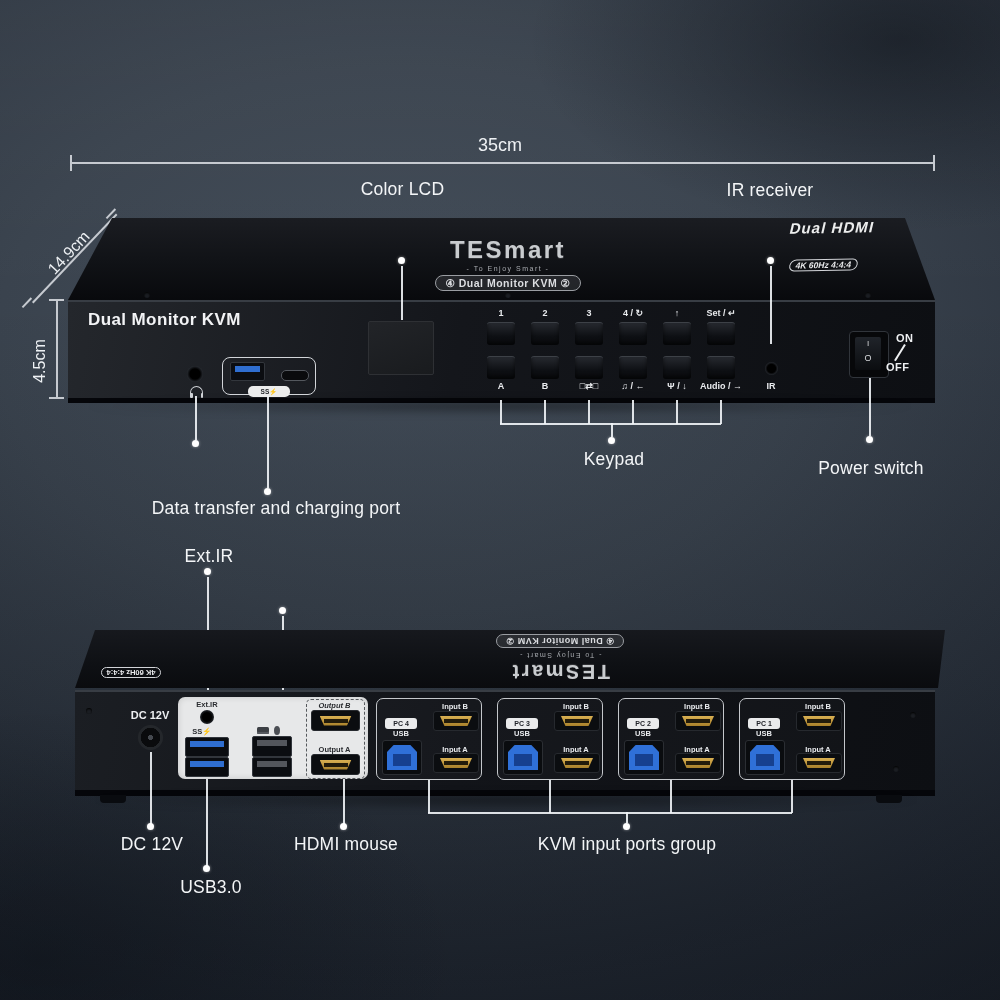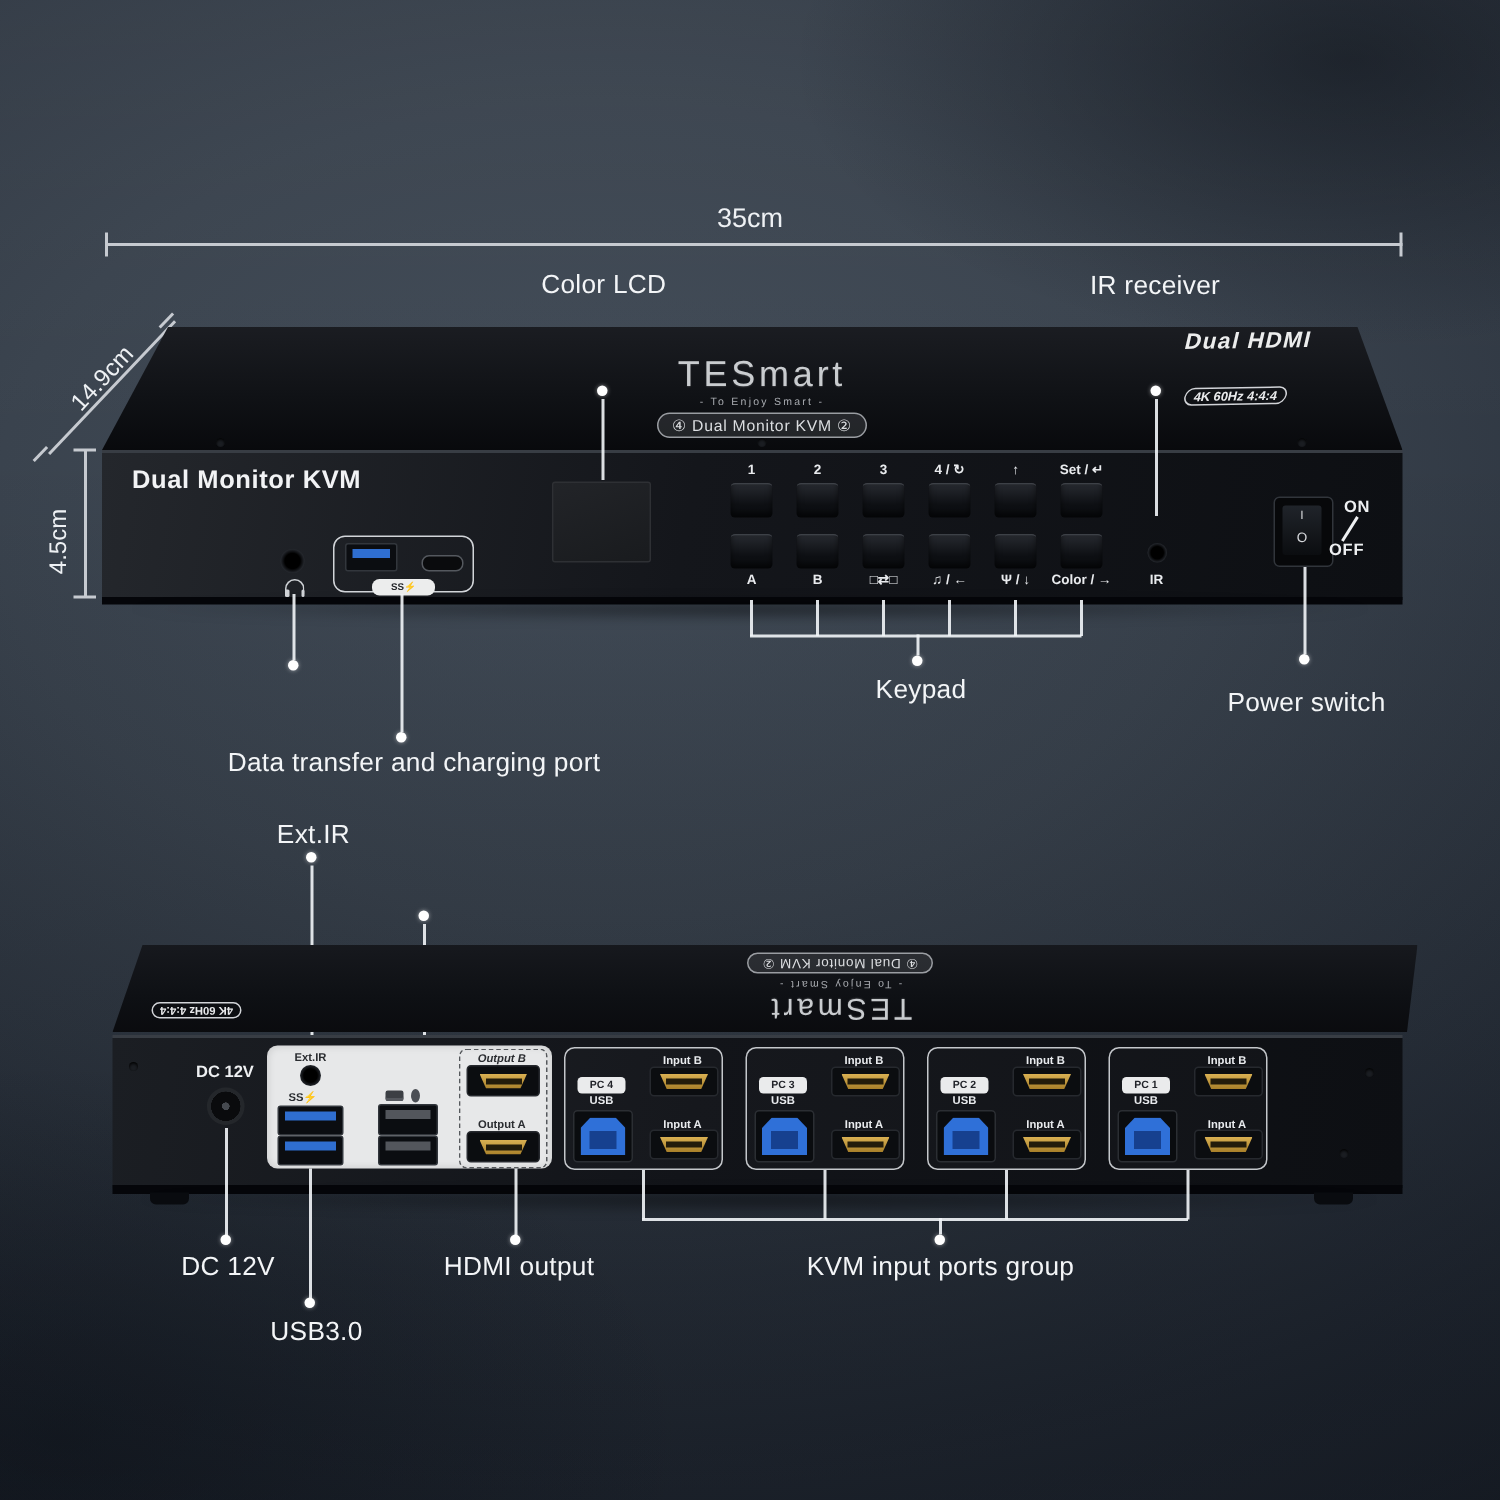--- a/index.html
+++ b/index.html
@@ -22,23 +22,23 @@
   .dim{position:absolute;background:#c6cad0;}
   .dimtxt{position:absolute;color:#eef1f4;font-size:18px;text-align:center;white-space:nowrap;}
   
   .topface{position:absolute;background:linear-gradient(180deg,#1b1d22 0%,#101216 55%,#08090c 100%);}
   .frontface{position:absolute;background:linear-gradient(100deg,#24272c 0%,#14161b 45%,#0d0f13 100%);border-top:2px solid #383d44;}
   .lip{position:absolute;background:#05060a;}
   .shadow{position:absolute;background:radial-gradient(closest-side,rgba(0,0,0,.55),transparent);filter:blur(4px);}
   .screw{position:absolute;width:6px;height:6px;border-radius:50%;background:#1b1e23;box-shadow:inset 0 1px 2px #000;}
   
   .brand{position:absolute;text-align:center;color:#c9cccf;}
-  .brand .nm{font-size:24px;font-weight:normal;letter-spacing:2.5px;text-shadow:0 1px 1px rgba(255,255,255,.15);}
+  .brand .nm{font-size:24px;font-weight:bold;letter-spacing:2.5px;text-shadow:0 1px 1px rgba(255,255,255,.15);}
   .brand .tg{font-size:7px;letter-spacing:1.5px;color:#a9acb1;margin-top:1px;}
-  .brand .bdg{display:inline-block;margin-top:3px;font-size:10.5px;font-weight:normal;color:#dcdee1;border:1px solid #9a9da2;border-radius:9px;padding:1px 9px;background:rgba(125,128,133,.22);letter-spacing:.5px;}
+  .brand .bdg{display:inline-block;margin-top:3px;font-size:10.5px;font-weight:bold;color:#dcdee1;border:1px solid #9a9da2;border-radius:9px;padding:1px 9px;background:rgba(125,128,133,.22);letter-spacing:.5px;}
   .brand.small .nm{font-size:20px;}
   .brand.small .bdg{font-size:9px;}
   .hdmimark{position:absolute;text-align:center;color:#eceded;}
   .hdmimark .l1{font-size:15px;font-weight:bold;letter-spacing:1px;}
   .hdmimark .l2{display:inline-block;font-size:8.5px;font-weight:bold;border:1px solid #d2d4d8;border-radius:7px;padding:0 5px;margin-top:1px;color:#e9eaec;}
   .flip{transform:rotate(180deg);}
   
   .paneltitle{position:absolute;color:#f2f3f5;font-size:17px;font-weight:bold;letter-spacing:.4px;}
   .btncol{position:absolute;width:60px;text-align:center;}
   .klab{color:#e9ebee;font-size:9px;font-weight:bold;height:15px;line-height:15px;white-space:nowrap;}
@@ -163,21 +163,21 @@
   <div class="btncol" style="left:647px;top:306px;">
     <div class="klab">↑</div>
     <div class="kbtn"></div>
     <div class="kbtn r2"></div>
     <div class="klab">Ψ / ↓</div>
   </div>
   <div class="btncol" style="left:691px;top:306px;">
     <div class="klab">Set / ↵</div>
     <div class="kbtn"></div>
     <div class="kbtn r2"></div>
-    <div class="klab">Color / →</div>
+    <div class="klab">Audio / →</div>
   </div>
 
   <div class="jack" style="left:765px;top:362px;width:13px;height:13px;"></div>
   <div class="klab abs" style="left:756px;top:379px;width:30px;text-align:center;color:#e9ebee;">IR</div>
 
   <div class="rocker" style="left:849px;top:331px;width:38px;height:45px;"></div>
   <div class="rockin" style="left:855px;top:337px;width:26px;height:33px;">
     <div style="font-size:8px;line-height:13px;">I</div>
     <div style="font-size:9px;line-height:16px;">O</div>
   </div>
@@ -353,21 +353,21 @@
   <div class="lv" style="left:150px;top:752px;height:72px;"></div>
   <div class="ldot" style="left:147px;top:823px;"></div>
   <div class="co" style="left:92px;top:834px;width:120px;">DC 12V</div>
 
   <div class="lv" style="left:206px;top:779px;height:87px;"></div>
   <div class="ldot" style="left:203px;top:865px;"></div>
   <div class="co" style="left:151px;top:877px;width:120px;">USB3.0</div>
 
   <div class="lv" style="left:343px;top:779px;height:45px;"></div>
   <div class="ldot" style="left:340px;top:823px;"></div>
-  <div class="co" style="left:266px;top:834px;width:160px;">HDMI output</div>
+  <div class="co" style="left:266px;top:834px;width:160px;">HDMI mouse</div>
 
   <div class="lv" style="left:428px;top:780px;height:33px;"></div>
   <div class="lv" style="left:549px;top:780px;height:33px;"></div>
   <div class="lv" style="left:670px;top:780px;height:33px;"></div>
   <div class="lv" style="left:791px;top:780px;height:33px;"></div>
   <div class="lh" style="left:428px;top:812px;width:364px;"></div>
   <div class="lv" style="left:626px;top:812px;height:11px;"></div>
   <div class="ldot" style="left:623px;top:823px;"></div>
   <div class="co" style="left:507px;top:834px;width:240px;">KVM input ports group</div>
 

